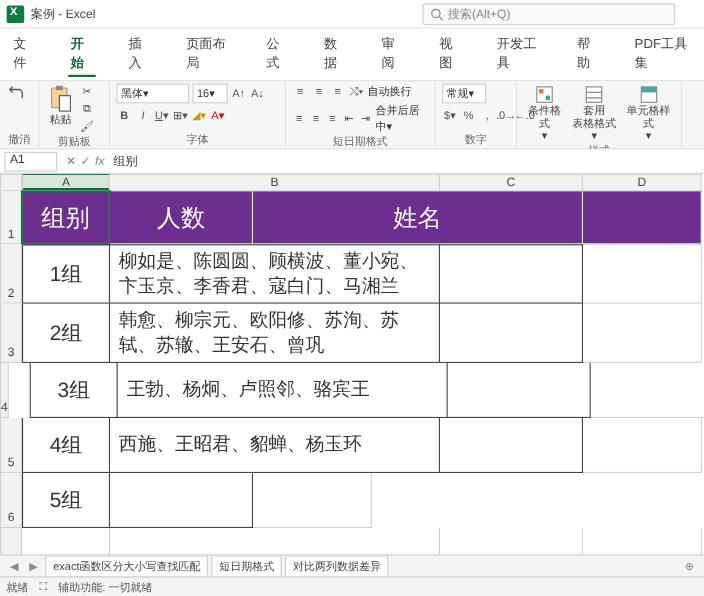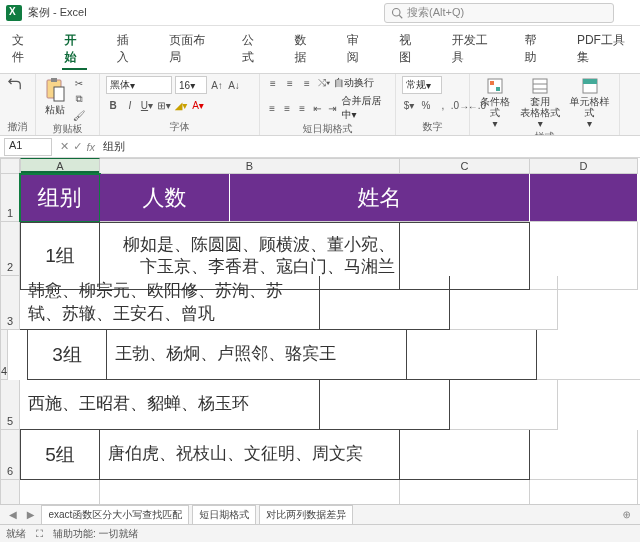--- a/index.html
+++ b/index.html
@@ -228,57 +228,58 @@
         <div class="rowhead" style="height: 48px;">1</div>
         <div class="cells" style="height: 48px;">
           <div class="cell selcell" style="width: 80px;">组别</div>
           <div class="cell " style="width: 130px;">人数</div>
           <div class="cell " style="width: 300px;">姓名</div>
           <div class="cell c-d" style="width: 108px;"></div>
         </div>
       </div>
       <div class="rowwrap data-row first" style="height: 54px;">
         <div class="rowhead" style="height: 54px;">2</div>
-        <div class="cells" style="height: 68px; text-align: right;">
+        <div class="cells" style="height: 54px;">
           <div class="cell c-group" style="width: 80px;">1组</div>
           <div class="cell c-name" style="width: 300px;">柳如是、陈圆圆、顾横波、董小宛、卞玉京、李香君、寇白门、马湘兰</div>
           <div class="cell c-count" style="width: 130px;"></div>
           <div class="cell c-d" style="width: 108px;"></div>
         </div>
       </div>
       <div class="rowwrap data-row" style="height: 54px;">
         <div class="rowhead" style="height: 54px;">3</div>
         <div class="cells" style="height: 54px;">
+          <div class="cell c-group" style="width: 80px;">2组</div>
           <div class="cell c-name" style="width: 300px;">韩愈、柳宗元、欧阳修、苏洵、苏轼、苏辙、王安石、曾巩</div>
           <div class="cell c-count" style="width: 130px;"></div>
           <div class="cell c-d" style="width: 108px;"></div>
         </div>
       </div>
       <div class="rowwrap data-row" style="height: 50px;">
         <div class="rowhead" style="height: 50px;">4</div>
         <div class="cells" style="height: 50px;">
           <div class="cell c-group" style="width: 80px; margin-left: 19px;">3组</div>
           <div class="cell c-name" style="width: 300px;">王勃、杨炯、卢照邻、骆宾王</div>
           <div class="cell c-count" style="width: 130px;"></div>
           <div class="cell c-d" style="width: 108px;"></div>
         </div>
       </div>
       <div class="rowwrap data-row" style="height: 50px;">
         <div class="rowhead" style="height: 50px;">5</div>
         <div class="cells" style="height: 50px;">
+          <div class="cell c-group" style="width: 80px;">4组</div>
           <div class="cell c-name" style="width: 300px;">西施、王昭君、貂蝉、杨玉环</div>
           <div class="cell c-count" style="width: 130px;"></div>
           <div class="cell c-d" style="width: 108px;"></div>
         </div>
       </div>
       <div class="rowwrap data-row" style="height: 50px;">
         <div class="rowhead" style="height: 50px;">6</div>
         <div class="cells" style="height: 50px;">
           <div class="cell c-group" style="width: 80px;">5组</div>
-          <div class="cell c-name" style="width: 300px;">唐伯虎、祝枝山、文征明、周文宾</div>
           <div class="cell c-count" style="width: 130px;"></div>
           <div class="cell c-d" style="width: 108px;"></div>
         </div>
       </div>
       <div class="rowwrap " style="height: 50px;">
         <div class="rowhead" style="height: 50px;">7</div>
         <div class="cells" style="height: 50px;">
           <div class="cell " style="width: 80px;"></div>
           <div class="cell " style="width: 300px;"></div>
           <div class="cell " style="width: 130px;"></div>

